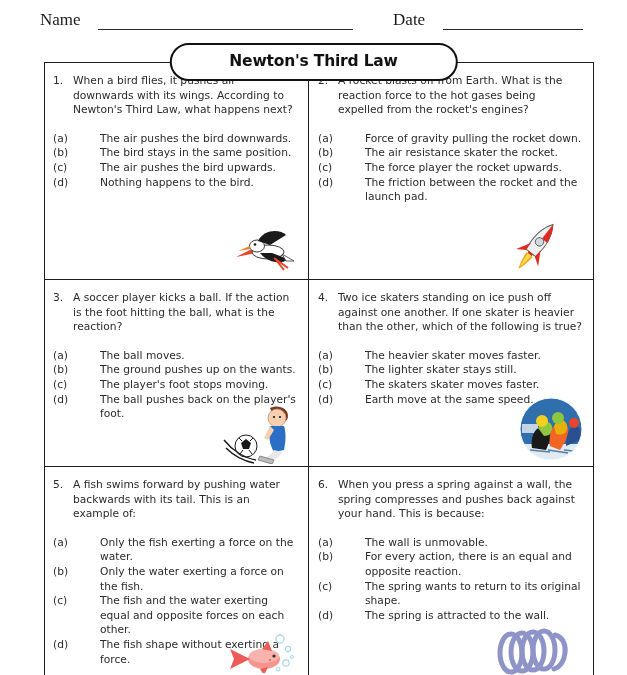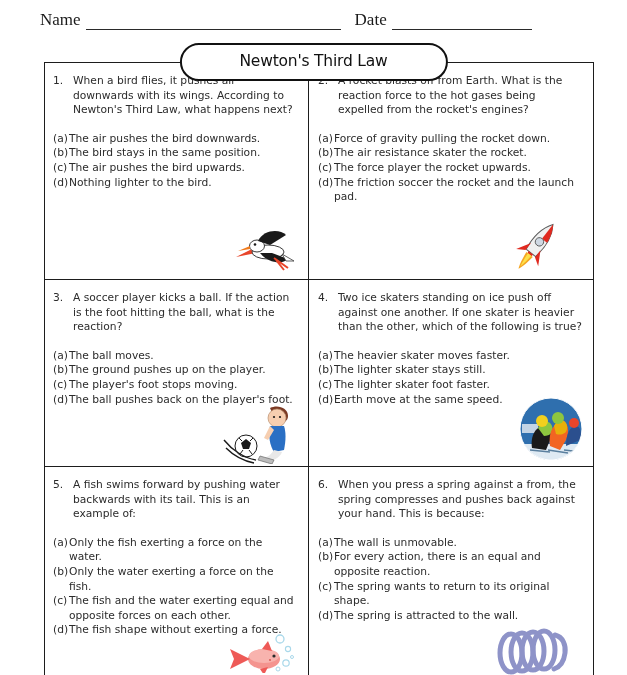--- a/index.html
+++ b/index.html
@@ -21,20 +21,21 @@
   
   .name-date-row {
     position: absolute;
     left: 0; top: 0;
     width: 627px;
     height: 30px;
     display: flex;
     align-items: flex-end;
     padding-left: 40px;
     padding-right: 44px;
+    justify-content: space-between;
   }
   .nd-label {
     font-family: "Liberation Serif", serif;
     font-size: 17px;
     color: #1a1a1a;
     line-height: 1;
     padding-bottom: 2px;
     white-space: nowrap;
   }
   .nd-rule {
@@ -66,21 +67,21 @@
     transform: translate(-50%, -50%);
     background: #ffffff;
     border: 2.2px solid #111111;
     border-radius: 24px;
     padding: 7px 58px 9px 58px;
     z-index: 5;
     white-space: nowrap;
   }
   .title-pill .title-text {
     font-family: "DejaVu Sans", sans-serif;
-    font-weight: normal;
+    font-weight: bold;
     font-size: 15.5px;
     letter-spacing: -0.2px;
     color: #111111;
   }
 
   
   .grid {
     position: absolute;
     left: 44px;
     top: 62px;
@@ -135,21 +136,21 @@
     color: #2b2b2b;
   }
   .opt {
     display: flex;
     align-items: flex-start;
   }
   .opt-letter {
     flex: 0 0 auto;
     width: 16px;
   }
-  .opt-text { flex: 1 1 auto; }
+  .opt-text { flex: 1 1 auto; margin-left: 31px; }
 
   
   .art {
     position: absolute;
     pointer-events: none;
   }
   
   .art-bird { right: 12px; bottom: 6px; width: 66px; height: 46px; }
   
   .art-rocket { right: 30px; bottom: 4px; width: 54px; height: 60px; }
@@ -198,21 +199,21 @@
           <div class="opt">
             <span class="opt-letter">(b)</span>
             <span class="opt-text">The bird stays in the same position.</span>
           </div>
           <div class="opt">
             <span class="opt-letter">(c)</span>
             <span class="opt-text">The air pushes the bird upwards.</span>
           </div>
           <div class="opt">
             <span class="opt-letter">(d)</span>
-            <span class="opt-text">Nothing lighter to the bird.</span>
+            <span class="opt-text">Nothing happens to the bird.</span>
           </div>
         </div>
 
         <div class="art art-bird">
           <svg viewBox="0 0 66 46" width="66" height="46">
             <path d="M6 30 L22 22 L26 26 Z" fill="#e8452a"></path>
             <ellipse cx="38" cy="25" rx="16" ry="7" fill="#ffffff" stroke="#3a3a3a" stroke-width="1"></ellipse>
             <ellipse cx="27" cy="19" rx="7.5" ry="6" fill="#ffffff" stroke="#3a3a3a" stroke-width="1"></ellipse>
             <circle cx="25" cy="17.5" r="1.3" fill="#1a1a1a"></circle>
             <path d="M20 19 L8 24 L20 22 Z" fill="#f07a1c"></path>
@@ -237,21 +238,21 @@
           <div class="opt">
             <span class="opt-letter">(b)</span>
             <span class="opt-text">The air resistance skater the rocket.</span>
           </div>
           <div class="opt">
             <span class="opt-letter">(c)</span>
             <span class="opt-text">The force player the rocket upwards.</span>
           </div>
           <div class="opt">
             <span class="opt-letter">(d)</span>
-            <span class="opt-text">The friction soccer the rocket and the launch pad.</span>
+            <span class="opt-text">The friction between the rocket and the launch pad.</span>
           </div>
         </div>
 
         <div class="art art-rocket">
           <svg viewBox="0 0 54 60" width="54" height="60">
             <g transform="rotate(38 27 30)">
               <path d="M27 4 C34 14, 35 28, 33 40 L21 40 C19 28, 20 14, 27 4 Z" fill="#f0f0f0" stroke="#5a5a5a" stroke-width="1"></path>
               <path d="M27 4 C31 9, 33 16, 33.5 22 L27 22 Z" fill="#e0291f"></path>
               <circle cx="27" cy="26" r="4.2" fill="#cfd8e3" stroke="#5a5a5a" stroke-width="0.9"></circle>
               <path d="M21 32 L13 46 L21 41 Z" fill="#e0291f"></path>
@@ -272,21 +273,21 @@
           <span class="q-num">3.</span>
           <span class="q-text">A soccer player kicks a ball. If the action is the foot hitting the ball, what is the reaction?</span>
         </div>
         <div class="q-options">
           <div class="opt">
             <span class="opt-letter">(a)</span>
             <span class="opt-text">The ball moves.</span>
           </div>
           <div class="opt">
             <span class="opt-letter">(b)</span>
-            <span class="opt-text">The ground pushes up on the player.</span>
+            <span class="opt-text">The ground pushes up on the wants.</span>
           </div>
           <div class="opt">
             <span class="opt-letter">(c)</span>
             <span class="opt-text">The player's foot stops moving.</span>
           </div>
           <div class="opt">
             <span class="opt-letter">(d)</span>
             <span class="opt-text">The ball pushes back on the player's foot.</span>
           </div>
         </div>
@@ -319,21 +320,21 @@
           <div class="opt">
             <span class="opt-letter">(a)</span>
             <span class="opt-text">The heavier skater moves faster.</span>
           </div>
           <div class="opt">
             <span class="opt-letter">(b)</span>
             <span class="opt-text">The lighter skater stays still.</span>
           </div>
           <div class="opt">
             <span class="opt-letter">(c)</span>
-            <span class="opt-text">The lighter skater foot faster.</span>
+            <span class="opt-text">The skaters skater moves faster.</span>
           </div>
           <div class="opt">
             <span class="opt-letter">(d)</span>
             <span class="opt-text">Earth move at the same speed.</span>
           </div>
         </div>
 
         <div class="art art-skaters">
           <svg viewBox="0 0 62 62" width="62" height="62">
             <defs>
@@ -401,21 +402,21 @@
             <circle cx="66" cy="34" r="3.2" fill="none" stroke="#a9d8ea" stroke-width="1.2"></circle>
             <circle cx="72" cy="28" r="1.5" fill="none" stroke="#a9d8ea" stroke-width="1"></circle>
             <circle cx="58" cy="40" r="2" fill="none" stroke="#a9d8ea" stroke-width="1"></circle>
           </svg>
         </div>
       </div>
 
       <div class="qcell right">
         <div class="q-head">
           <span class="q-num">6.</span>
-          <span class="q-text">When you press a spring against a from, the spring compresses and pushes back against your hand. This is because:</span>
+          <span class="q-text">When you press a spring against a wall, the spring compresses and pushes back against your hand. This is because:</span>
         </div>
         <div class="q-options">
           <div class="opt">
             <span class="opt-letter">(a)</span>
             <span class="opt-text">The wall is unmovable.</span>
           </div>
           <div class="opt">
             <span class="opt-letter">(b)</span>
             <span class="opt-text">For every action, there is an equal and opposite reaction.</span>
           </div>

